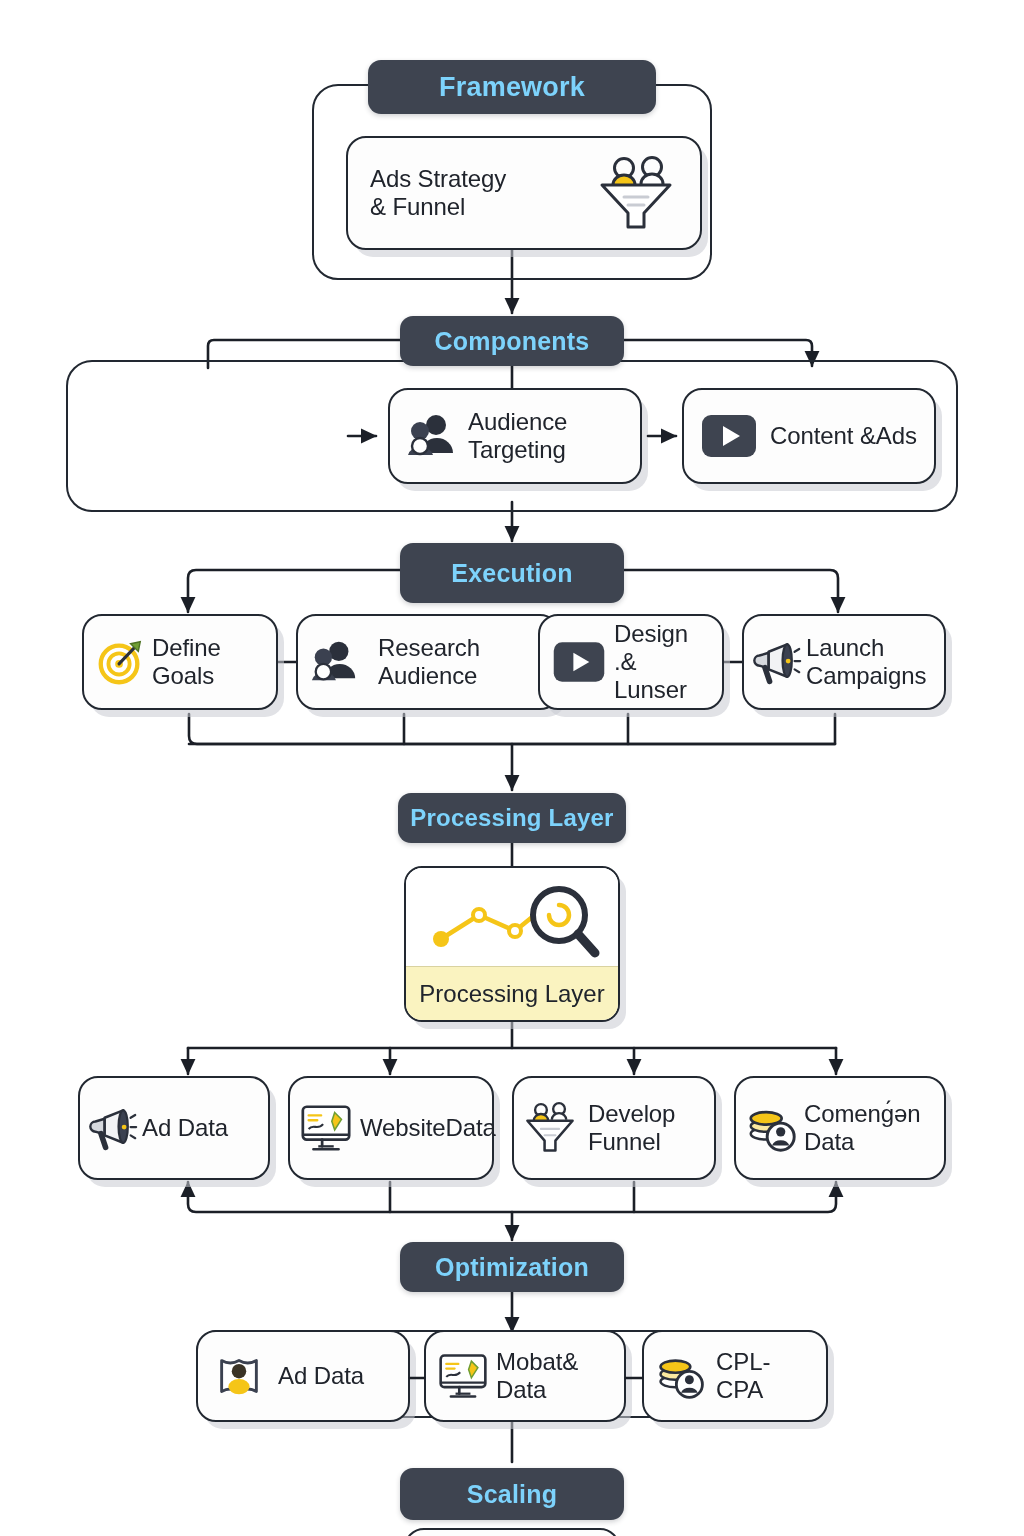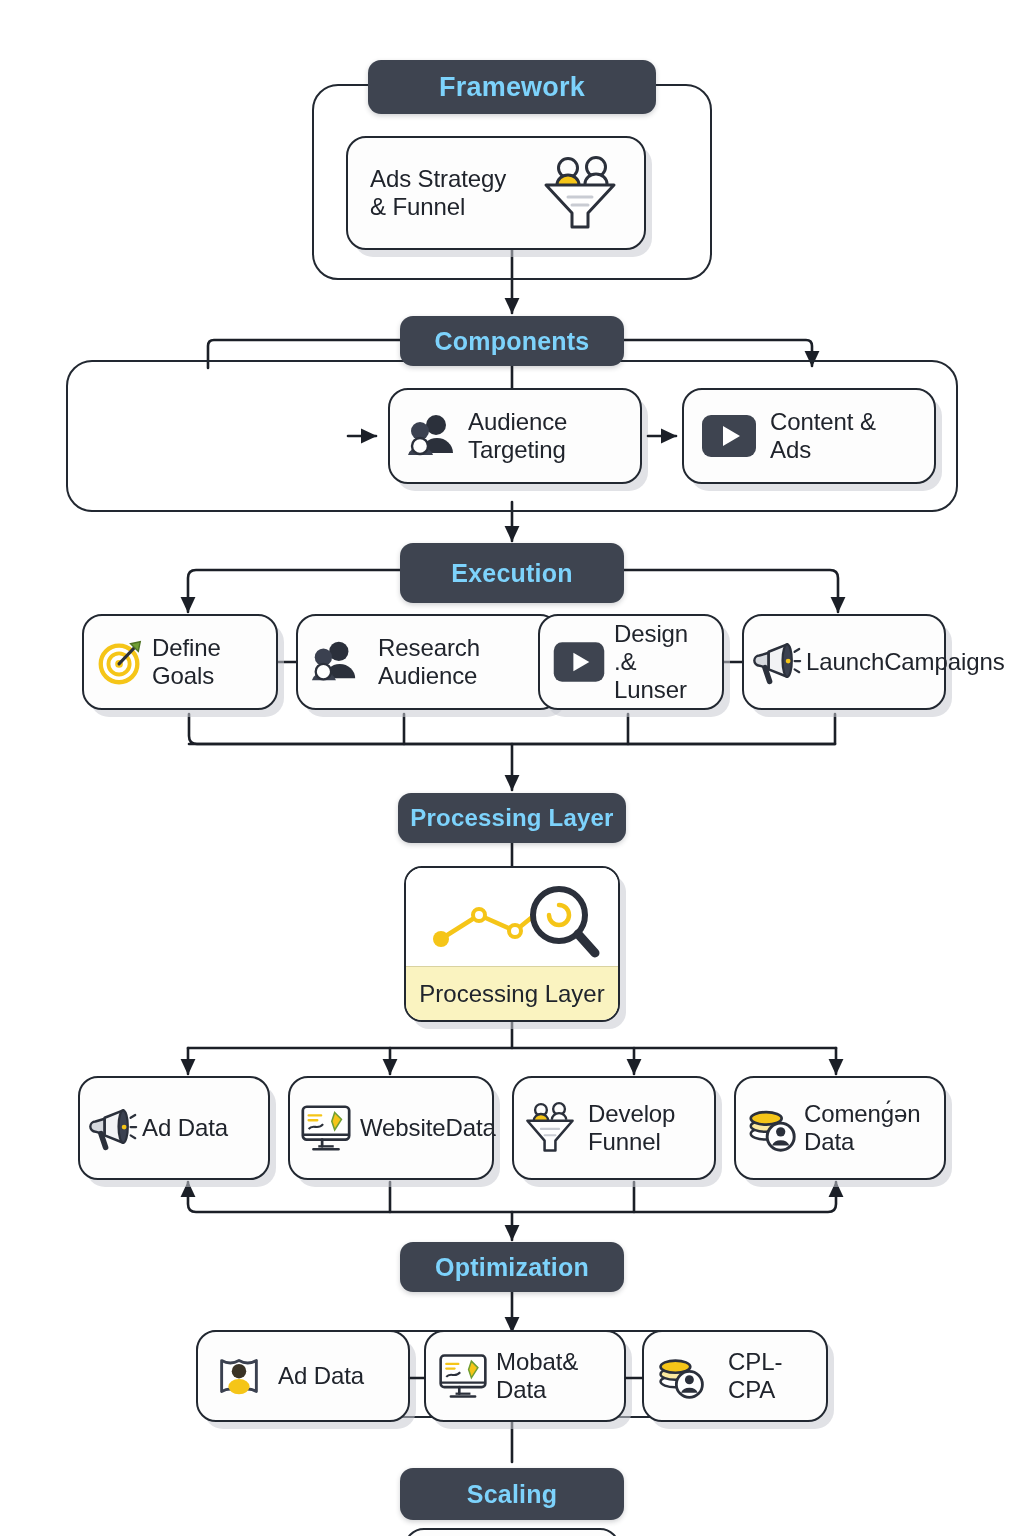--- a/index.html
+++ b/index.html
@@ -139,21 +139,21 @@
       <path d="M512,1415 L512,1462"></path>
     </g>
   </svg>
 
   <div class="group" style="left:312px; top:84px; width:400px; height:196px;"></div>
 
   <div class="pill" style="left:368px; top:60px; width:288px; height:54px; font-size:27px;">
     <span>Framework</span>
   </div>
 
-  <div class="card" style="left:346px; top:136px; width:300px; height:114px; justify-content:space-between; padding:0 22px;">
+  <div class="card" style="left:346px; top:136px; width:356px; height:114px; justify-content:space-between; padding:0 22px;">
     <div style="display:flex;flex-direction:column;">
       <span class="lbl">Ads Strategy</span>
       <span class="lbl">&amp; Funnel</span>
     </div>
     <span class="ico">
       <svg width="84" height="76" viewBox="0 0 84 76">
         <circle cx="30" cy="13" r="9.5" fill="none" stroke="#2b303b" stroke-width="3"></circle>
         <path d="M19,30 a11,10 0 0 1 22,0" fill="#F5C518" stroke="#2b303b" stroke-width="3"></path>
         <circle cx="58" cy="12" r="9.5" fill="none" stroke="#2b303b" stroke-width="3"></circle>
         <path d="M47,29 a11,10 0 0 1 22,0" fill="#fff" stroke="#2b303b" stroke-width="3"></path>
@@ -193,21 +193,21 @@
     </div>
   </div>
 
   <div class="card" style="left:682px; top:388px; width:254px; height:96px;">
     <span class="ico">
       <svg width="62" height="50" viewBox="0 0 62 50">
         <rect x="4" y="4" width="54" height="42" rx="9" fill="#3E4450"></rect>
         <path d="M25,15 L42,25 L25,35 Z" fill="#ffffff"></path>
       </svg>
     </span>
-    <div style="display:flex;flex-direction:column;">
+    <div style="display:flex;flex-direction:row;">
       <span class="lbl">Content &amp;</span>
       <span class="lbl">Ads</span>
     </div>
   </div>
 
   <div class="pill" style="left:400px; top:543px; width:224px; height:60px; font-size:25px;">
     <span>Execution</span>
   </div>
 
   <svg class="wires" style="z-index:3;" viewBox="0 0 1024 1536">
@@ -267,21 +267,21 @@
     <span class="ico">
       <svg width="50" height="50" viewBox="0 0 54 54">
         <path d="M8,20 L18,17 L18,34 L8,31 a4,4 0 0 1 0,-11 z" fill="#d6d9de" stroke="#2b303b" stroke-width="2.6" stroke-linejoin="round"></path>
         <path d="M18,16 L38,8 L38,43 L18,35 z" fill="#f2f3f5" stroke="#2b303b" stroke-width="2.8" stroke-linejoin="round"></path>
         <ellipse cx="38" cy="25.5" rx="5" ry="17.5" fill="#3b4150" stroke="#2b303b" stroke-width="2.4"></ellipse>
         <circle cx="39" cy="26" r="2.6" fill="#F5C518"></circle>
         <path d="M14,33 L19,48" stroke="#2b303b" stroke-width="6" stroke-linecap="round"></path>
         <path d="M46,16 L51,13 M46,26 L52,26 M46,35 L51,38" stroke="#2b303b" stroke-width="2.4" stroke-linecap="round"></path>
       </svg>
     </span>
-    <div style="display:flex;">
+    <div style="display:flex;flex-direction:column;">
       <span class="lbl">Launch</span>
       <span class="lbl">Campaigns</span>
     </div>
   </div>
 
   <div class="pill" style="left:398px; top:793px; width:228px; height:50px; font-size:24px;">
     <span>Processing Layer</span>
   </div>
 
   <div class="pcard" style="left:404px; top:866px; width:216px; height:156px;">
@@ -405,21 +405,21 @@
         <path d="M25,41 L25,48 M16,51 L42,51" stroke="#2b303b" stroke-width="2.8" stroke-linecap="round"></path>
         <path d="M21,48 L37,48" stroke="#2b303b" stroke-width="2.4"></path>
       </svg>
     </span>
     <div style="display:flex;flex-direction:column;">
       <span class="lbl">Mobat&amp;</span>
       <span class="lbl">Data</span>
     </div>
   </div>
 
-  <div class="card" style="left:642px; top:1330px; width:186px; height:92px; padding:0 10px; gap:20px;">
+  <div class="card" style="left:642px; top:1330px; width:186px; height:92px; padding:0 10px; gap:8px;">
     <span class="ico">
       <svg width="54" height="54" viewBox="0 0 58 58">
         <ellipse cx="23" cy="35" rx="16" ry="6" fill="#fff" stroke="#2b303b" stroke-width="2.6"></ellipse>
         <ellipse cx="23" cy="27" rx="16" ry="6" fill="#FBE9A0" stroke="#2b303b" stroke-width="2.6"></ellipse>
         <ellipse cx="23" cy="19" rx="16" ry="6.5" fill="#F5C518" stroke="#2b303b" stroke-width="2.8"></ellipse>
         <circle cx="38" cy="38" r="14" fill="#fff" stroke="#2b303b" stroke-width="3"></circle>
         <circle cx="38" cy="33" r="4.8" fill="#2b303b"></circle>
         <path d="M29,47 a9.5,8 0 0 1 18,0 z" fill="#2b303b"></path>
       </svg>
     </span>

